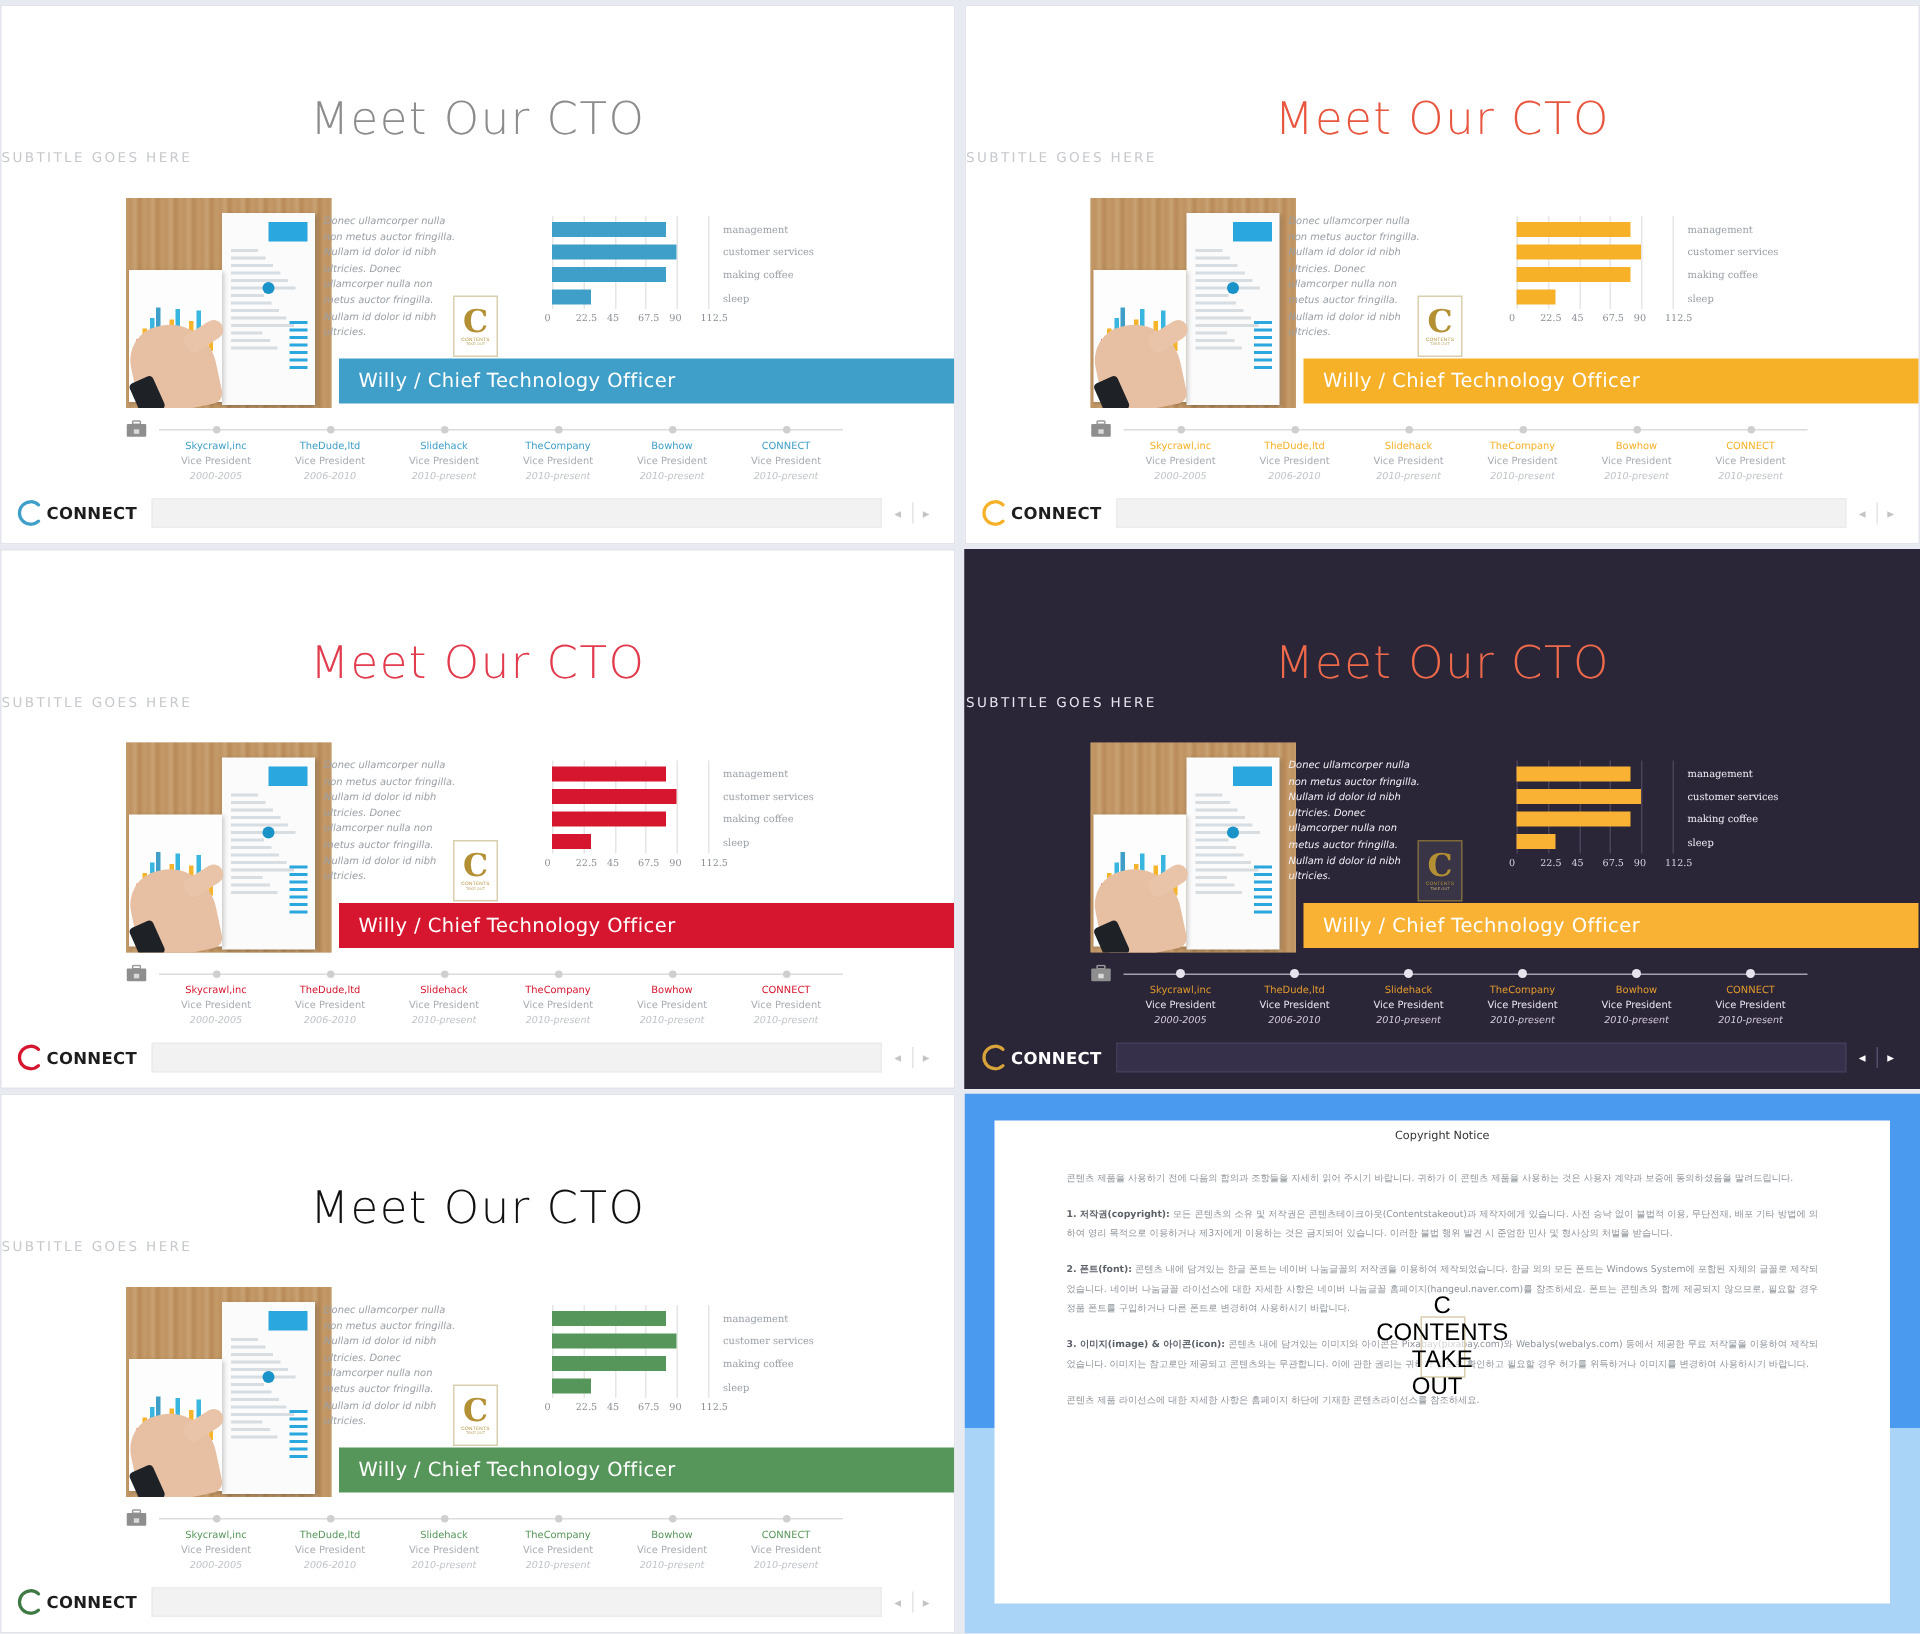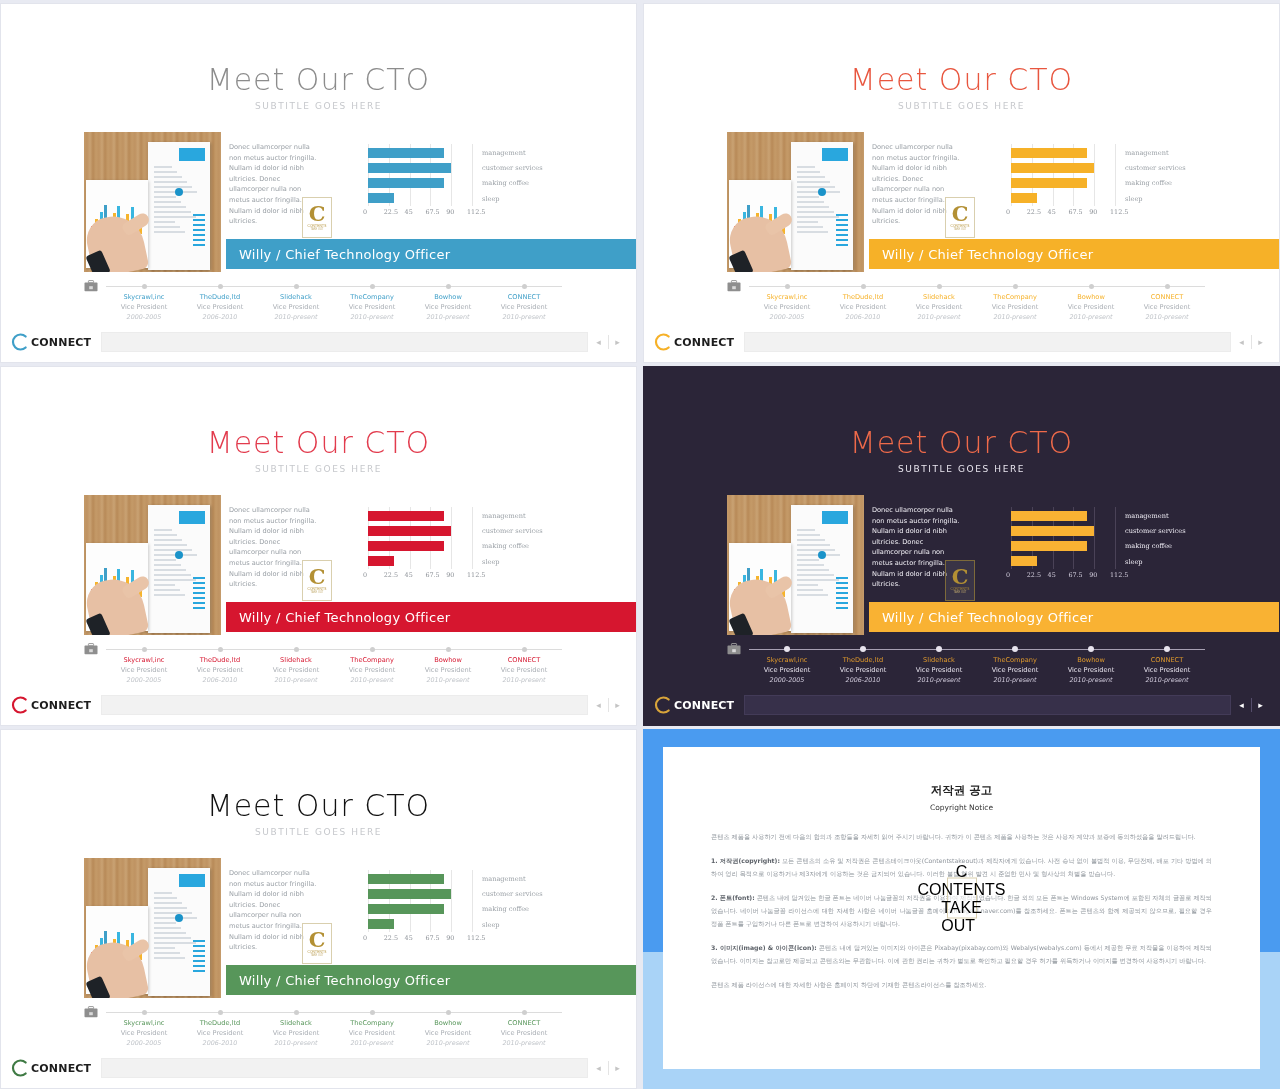--- a/index.html
+++ b/index.html
@@ -38,21 +38,21 @@
   
   .title {
     text-align: center;
     font-size: 30px;
     font-weight: 300;
     letter-spacing: 1px;
     margin-top: 22px;
     font-family: "DejaVu Sans", sans-serif;
   }
   .subtitle {
-    text-align: center;
+    text-align: left;
     font-size: 9px;
     letter-spacing: 1.6px;
     color: #c6c8cc;
     margin-top: 4px;
     font-family: "DejaVu Sans", sans-serif;
   }
   .dark .subtitle { color: #e9e6ef; }
 
   
   .content {
@@ -127,26 +127,27 @@
     left: -2px; bottom: 2px;
     width: 17px; height: 24px;
     background: #1e2227;
     border-radius: 3px;
     transform: rotate(-12deg);
   }
 
   
   .bodytext {
     position: absolute;
-    left: 145px; top: 10px;
+    left: 132px; top: 10px;
     width: 92px;
     font-size: 6.6px;
     line-height: 10.6px;
     color: #9aa0a6;
     font-family: "DejaVu Sans", sans-serif;
+    font-style: italic;
   }
   .dark .bodytext { color: #f2f0f6; }
 
   
   .watermark {
     position: absolute;
     left: 218px; top: 65px;
     width: 30px; height: 41px;
     border: 1px solid #d9cfae;
     background: rgba(255,255,255,.55);
@@ -1100,21 +1101,20 @@
        <div class="nav-sep"></div>
        <div class="nav-arrow">▸</div>
      </div>
    </div>
     </div>
 
   <div class="cr-panel">
     <div class="cr-bg-top" style="background: rgb(74, 155, 240);"></div>
     <div class="cr-bg-bot" style="background: rgb(169, 211, 247);"></div>
     <div class="cr-card">
-      <div class="cr-title">저작권 공고</div>
       <div class="cr-sub">Copyright Notice</div>
       <div class="cr-body">
         <p>콘텐츠 제품을 사용하기 전에 다음의 합의과 조항들을 자세히 읽어 주시기 바랍니다. 귀하가 이 콘텐츠 제품을 사용하는 것은 사용자 계약과 보증에 동의하셨음을 말려드립니다.</p>
         <p>
           <b>1. 저작권(copyright):</b>
           <span>모든 콘텐츠의 소유 및 저작권은 콘텐츠테이크아웃(Contentstakeout)과 제작자에게 있습니다. 사전 승낙 없이 불법적 이용, 무단전재, 배포 기타 방법에 의하여 영리 목적으로 이용하거나 제3자에게 이용하는 것은 금지되어 있습니다. 이러한 불법 행위 발견 시 준엄한 민사 및 형사상의 처벌을 받습니다.</span>
         </p>
         <p>
           <b>2. 폰트(font):</b>
           <span>콘텐츠 내에 담겨있는 한글 폰트는 네이버 나눔글꼴의 저작권을 이용하여 제작되었습니다. 한글 외의 모든 폰트는 Windows System에 포함된 자체의 글꼴로 제작되었습니다. 네이버 나눔글꼴 라이선스에 대한 자세한 사항은 네이버 나눔글꼴 홈페이지(hangeul.naver.com)를 참조하세요. 폰트는 콘텐츠와 함께 제공되지 않으므로, 필요할 경우 정품 폰트를 구입하거나 다른 폰트로 변경하여 사용하시기 바랍니다.</span>

